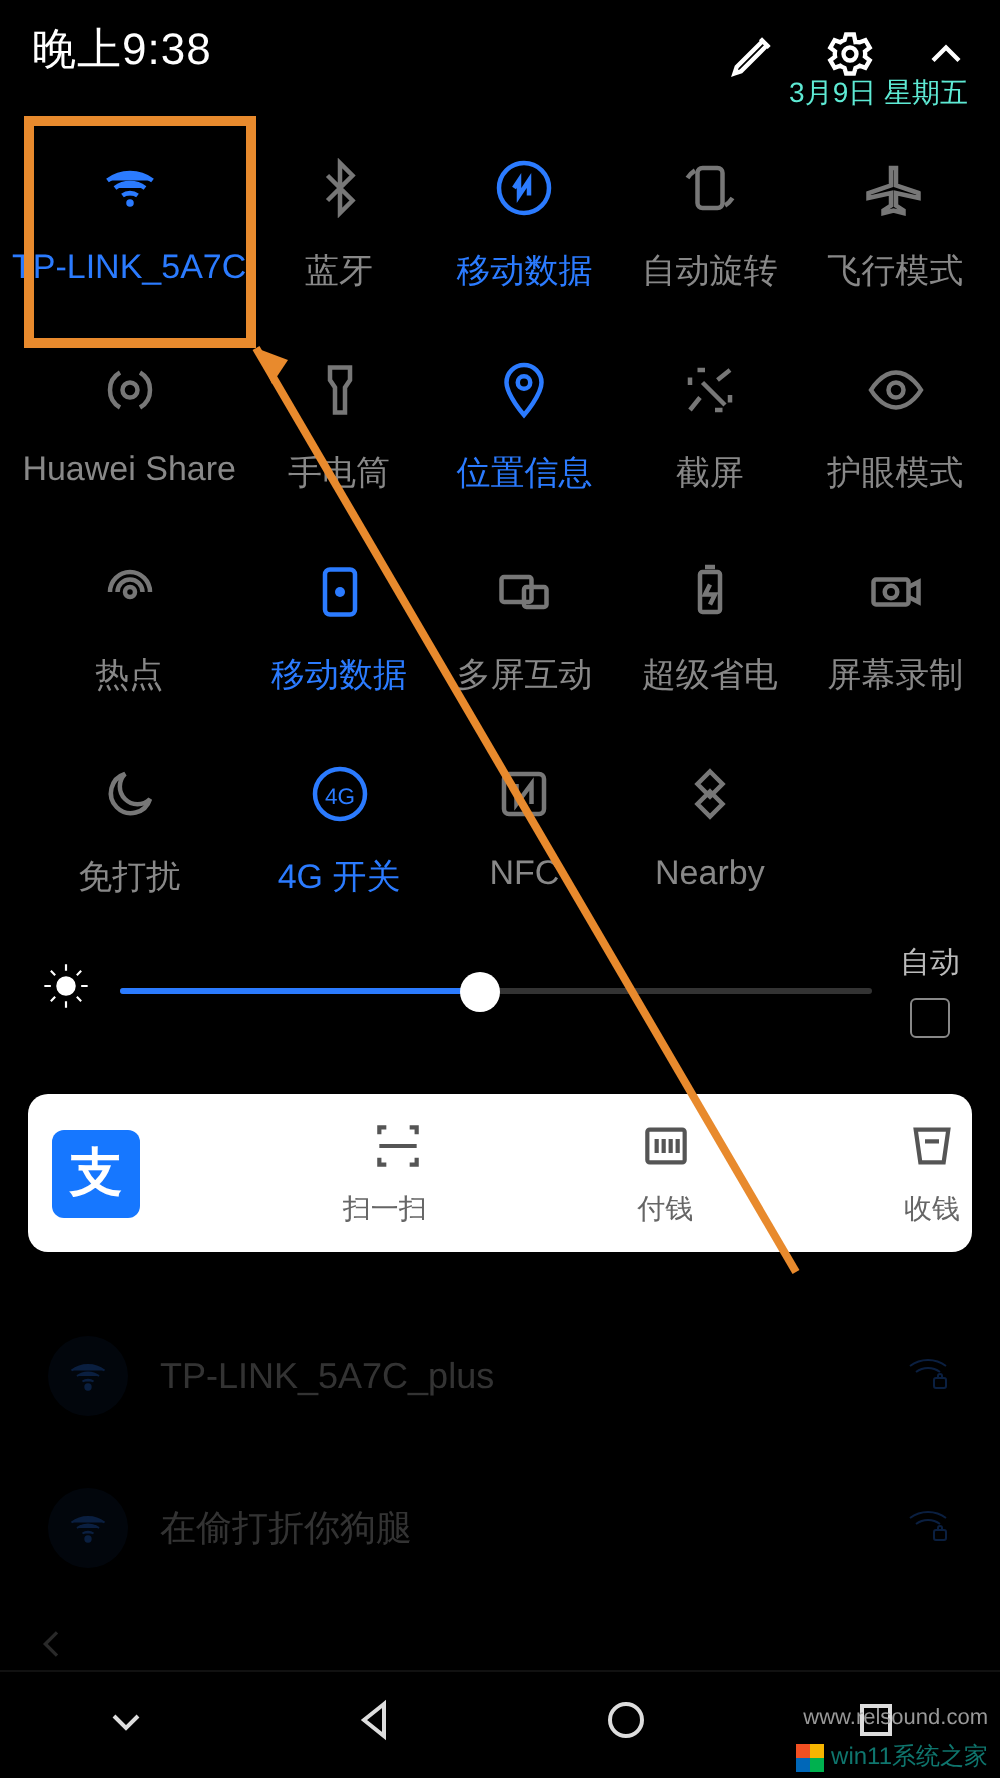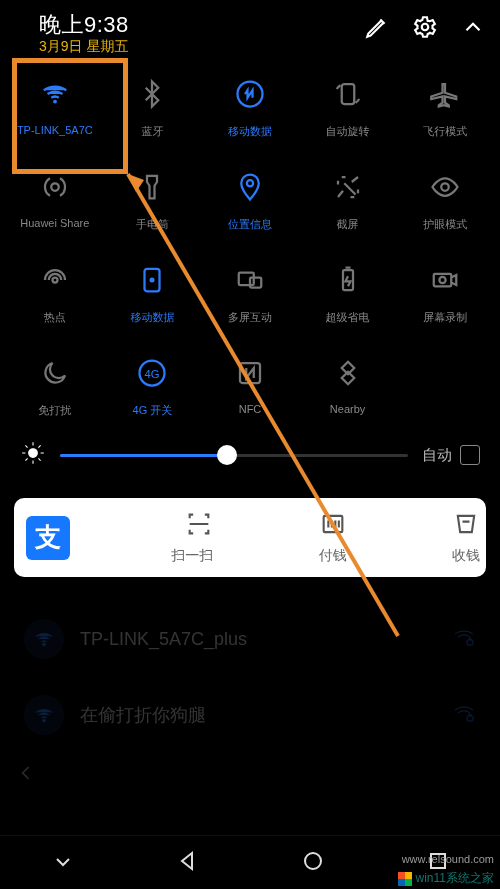--- a/index.html
+++ b/index.html
@@ -7,31 +7,31 @@
     width: 500px;
     height: 889px;
     background: #000;
     font-family: -apple-system, "Helvetica Neue", Arial, sans-serif;
     color: #fff;
     position: relative;
     overflow: hidden;
   }
   .statusbar {
     padding: 10px 16px 2px 16px;
-    margin-left: 23px;
   }
   .statusbar .time {
     font-size: 22px;
     font-weight: 400;
     letter-spacing: 0.5px;
   }
   .statusbar .date {
     font-size: 14px;
-    color: #eab308;
+    color: #5eead4;
     margin-top: -2px;
+    text-align: right;
   }
   .topicons {
     position: absolute;
     top: 14px;
     right: 14px;
     display: flex;
     gap: 22px;
     align-items: center;
   }
   .topicons svg { width: 26px; height: 26px; fill: none; stroke: #fff; stroke-width: 2; }
@@ -49,21 +49,21 @@
     gap: 8px;
   }
   .tile .iconwrap {
     width: 40px;
     height: 40px;
     display: flex;
     align-items: center;
     justify-content: center;
   }
   .tile .lbl {
-    font-size: 11px;
+    font-size: 17px;
     color: #888;
     text-align: center;
     white-space: nowrap;
   }
   .tile.active .lbl { color: #2b7bff; }
   .tile.active svg { stroke: #2b7bff; fill: none; }
   .tile svg { width: 30px; height: 30px; stroke: #777; fill: none; stroke-width: 1.8; }
   .tile.filled svg { fill: #2b7bff; stroke: #2b7bff; }
 
   .brightness {
@@ -97,20 +97,21 @@
     height: 20px;
     background: #fff;
     border-radius: 50%;
   }
   .auto-row {
     display: flex;
     align-items: center;
     gap: 8px;
     color: #bbb;
     font-size: 15px;
+    flex-direction: column;
   }
   .checkbox {
     width: 20px;
     height: 20px;
     border: 1.5px solid #888;
     border-radius: 3px;
   }
 
   .alipay-card {
     margin: 8px 14px 0 14px;

